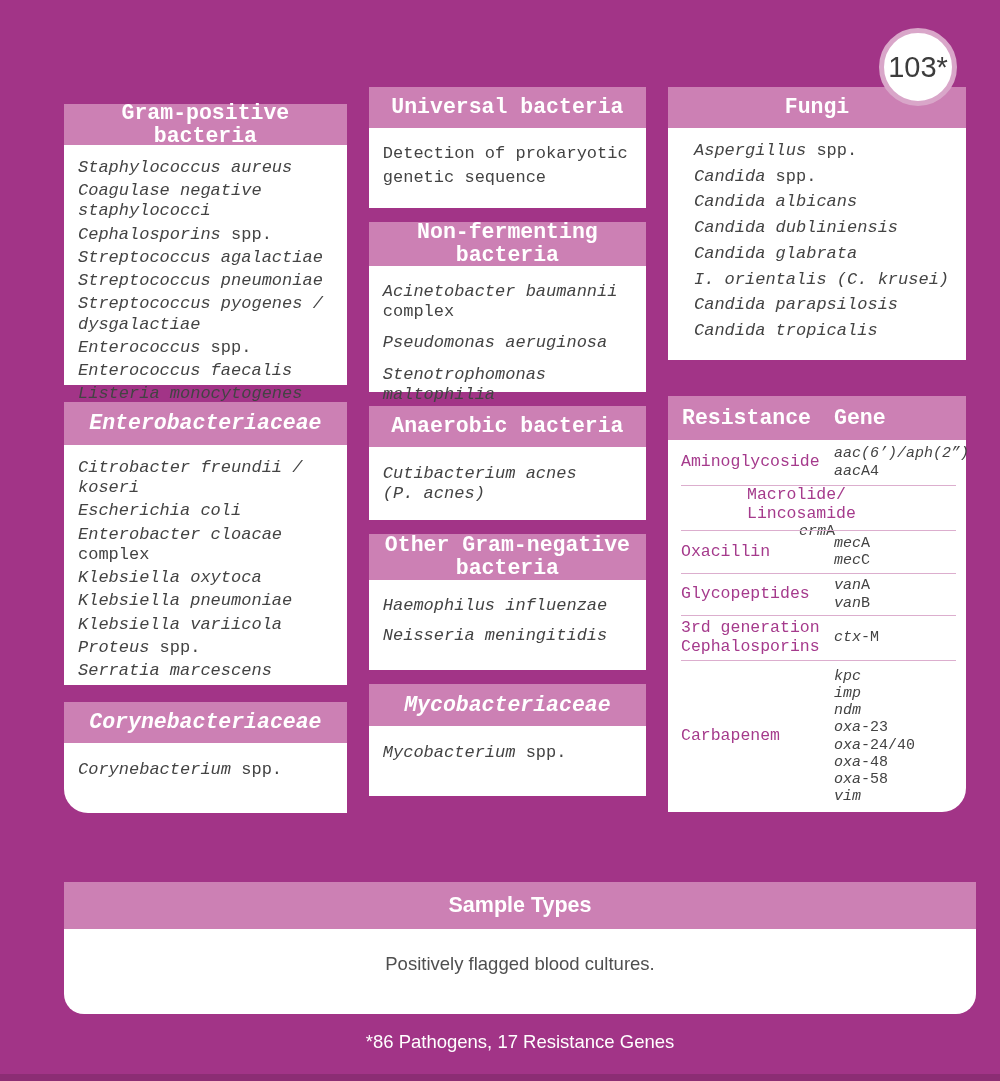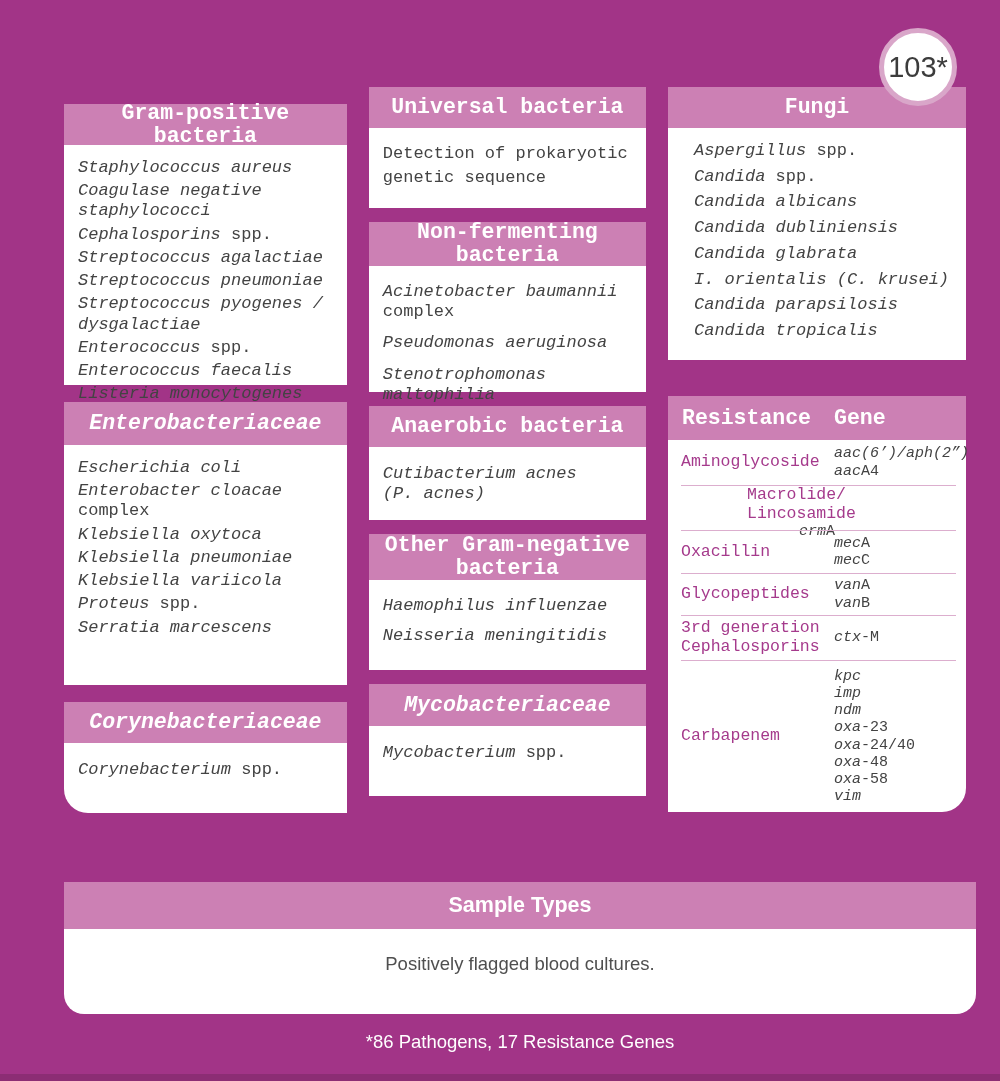--- a/index.html
+++ b/index.html
@@ -93,20 +93,21 @@
           <div class="item"><span class="em">Enterococcus faecalis</span><span></span></div>
           <div class="item"><span class="em">Listeria monocytogenes</span><span></span></div>
         </div>
       </section>
 
       <section class="mb17" style="order:-1"></section>
 
       <section style="margin-top:17px">
         <header class="band bh43 it">Enterobacteriaceae</header>
         <div class="cbody b240">
+          <div class="item"><span class="em">Citrobacter freundii / koseri</span><span></span></div>
           <div class="item"><span class="em">Escherichia coli</span><span></span></div>
           <div class="item"><span class="em">Enterobacter cloacae</span><span> complex</span></div>
           <div class="item"><span class="em">Klebsiella oxytoca</span><span></span></div>
           <div class="item"><span class="em">Klebsiella pneumoniae</span><span></span></div>
           <div class="item"><span class="em">Klebsiella variicola</span><span></span></div>
           <div class="item"><span class="em">Proteus</span><span> spp.</span></div>
           <div class="item"><span class="em">Serratia marcescens</span><span></span></div>
         </div>
       </section>
 

